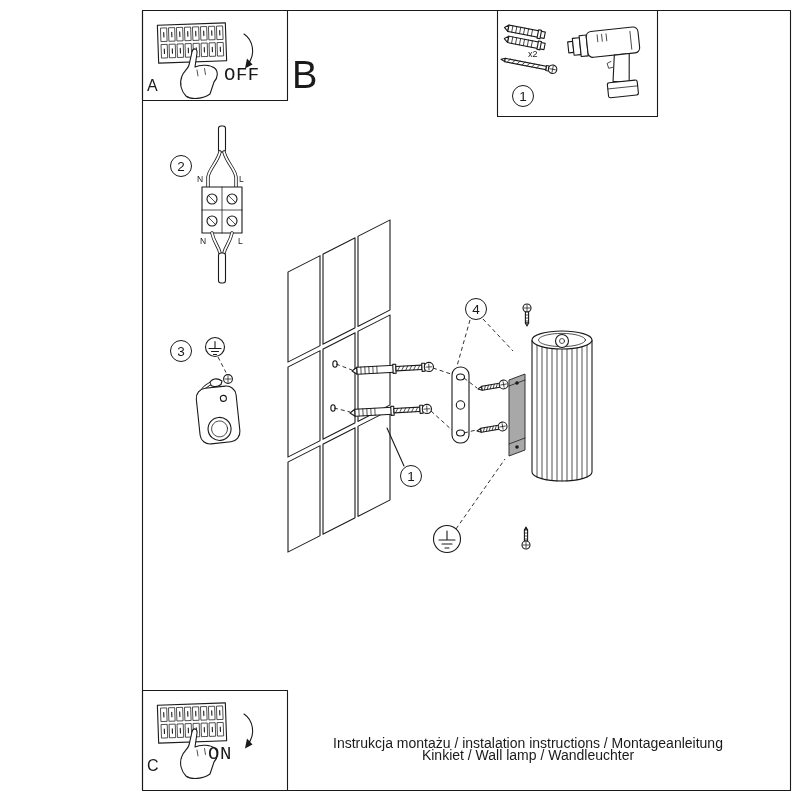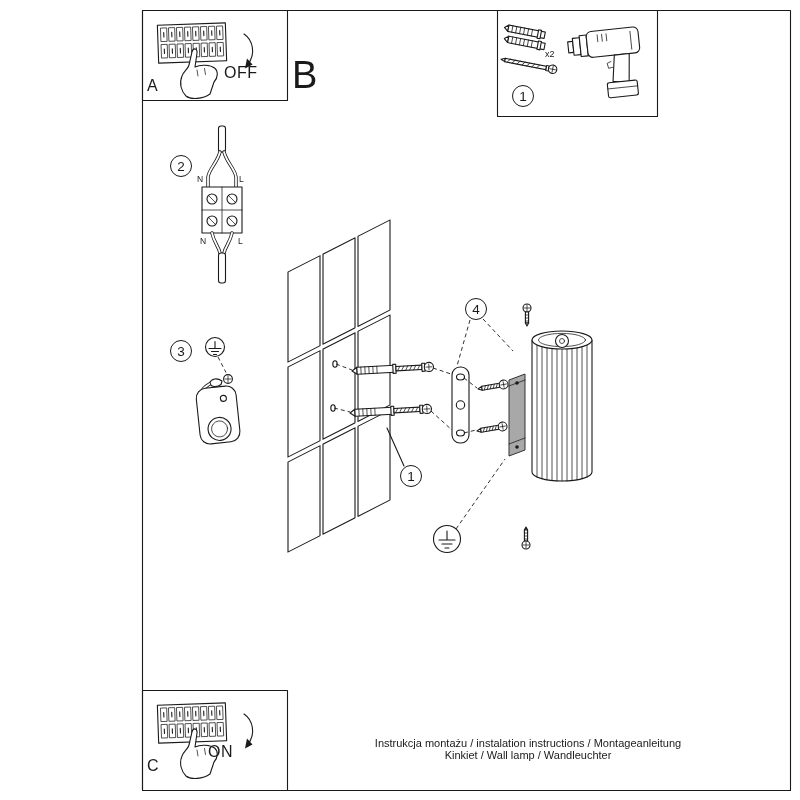--- a/index.html
+++ b/index.html
@@ -14,29 +14,29 @@
   .thin { stroke-width:0.75; }
   .dash { stroke:#1a1a1a; fill:none; stroke-width:0.9; stroke-dasharray:4 3; }
   .wire-o { stroke:#1a1a1a; stroke-width:3.4; fill:none; stroke-linecap:round; }
   .wire-i { stroke:#ffffff; stroke-width:1.8; fill:none; stroke-linecap:round; }
   .ink { fill:#1a1a1a; stroke:none; }
   .gray { fill:#a8a8a8; stroke:#333; stroke-width:1; }
 
   
   .lbl { position:absolute; white-space:nowrap; }
   .letter { font-size:16px; }
-  .state { font-size:16px; font-weight:500; letter-spacing:.5px; }
+  .state { font-size:19px; font-weight:500; letter-spacing:.5px;font-family:Liberation Mono, monospace; }
   .letter-b { font-size:38px; font-weight:400; }
   .x2 { font-size:9px; }
   .wlbl { font-size:8.5px; }
   .circle-num { position:absolute; width:22px; height:22px; border:1.3px solid #1a1a1a;
                 border-radius:50%; display:flex; align-items:center; justify-content:center;
                 font-size:13.5px; background:transparent; }
   .footer { position:absolute; left:330px; top:738px; width:396px; text-align:center;
-            font-size:11px; line-height:11.5px; color:#1a1a1a; }
+            font-size:14px; line-height:11.5px; color:#1a1a1a; }
 </style>
 </head>
 <body>
 
 <div class="page">
 
   <svg class="art" width="800" height="800" viewBox="0 0 800 800">
     <defs>
       <g id="panel-hand">
         <g transform="rotate(-2 44 31)">
@@ -251,21 +251,21 @@
       <path class="s" stroke-width="1.3" d="M447,531 V540 M439,540 H455 M442,544 H452 M445,548 H449"></path>
     </g>
     <path class="dash" d="M456,529 L505,459"></path>
   </svg>
 
   <span class="lbl letter" style="left:147px; top:77px;">A</span>
   <span class="lbl state" style="left:224px; top:64px;">OFF</span>
   <span class="lbl letter-b" style="left:292px; top:54px;">B</span>
 
   <div class="circle-num" style="left:512px; top:85px;">1</div>
-  <span class="lbl x2" style="left:545px; top:49px;">x2</span>
+  <span class="lbl x2" style="left:528px; top:49px;">x2</span>
 
   <div class="circle-num" style="left:170px; top:155px;">2</div>
   <span class="lbl wlbl" style="left:197px; top:174px;">N</span>
   <span class="lbl wlbl" style="left:239px; top:174px;">L</span>
   <span class="lbl wlbl" style="left:200px; top:236px;">N</span>
   <span class="lbl wlbl" style="left:238px; top:236px;">L</span>
 
   <div class="circle-num" style="left:170px; top:340px;">3</div>
   <div class="circle-num" style="left:465px; top:298px;">4</div>
   <div class="circle-num" style="left:400px; top:465px;">1</div>

